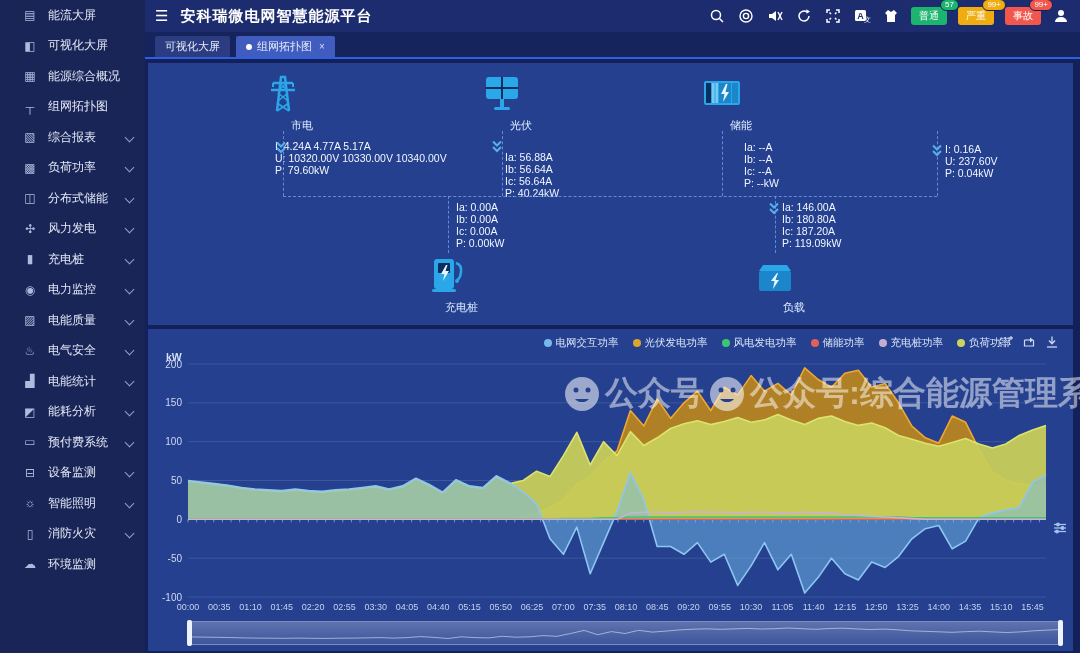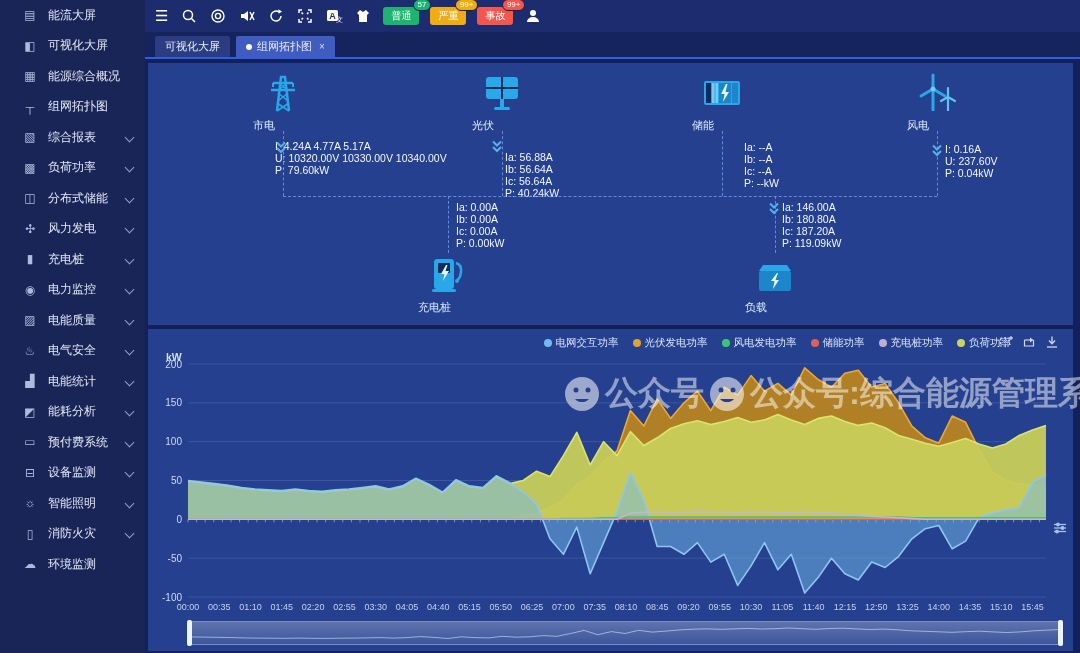--- a/index.html
+++ b/index.html
@@ -39,21 +39,21 @@
   .tab.active { background:#3f5cbe; }
   .tab .dot { width:6px; height:6px; border-radius:50%; background:#ffffff; }
   .tab .close { font-size:10px; color:#d7defa; margin-left:2px; }
 
   .content { position:relative; flex:1; padding:4px 7px 1px 3px; }
   .panel { position:absolute; background:#24408f; }
   .panel.topo { left:3px; top:4px; width:925px; height:262px; }
   .panel.chart { left:3px; top:270px; width:925px; height:322px; }
 
   
-  .tnode { position:absolute; text-align:left; }
+  .tnode { position:absolute; text-align:right; }
   .tnode .tlabel { color:#dceaff; font-size:11px; margin-top:3px; }
   .datablock { position:absolute; color:#f2f6ff; font-size:10.5px; line-height:12px; text-align:left; white-space:nowrap; }
   .dash-v { position:absolute; width:0; border-left:1px dashed rgba(110,152,230,.85); }
   .dash-h { position:absolute; height:0; border-top:1px dashed rgba(110,152,230,.85); }
   .chev2 { position:absolute; }
 
   
   .legend { position:absolute; top:7px; right:62px; display:flex; gap:14px; }
   .legend .litem { display:flex; align-items:center; gap:4px; color:#dbe4f8; font-size:10.5px; cursor:pointer; }
   .legend .ldot { width:8px; height:8px; border-radius:50%; }
@@ -171,20 +171,21 @@
           <span class="micon">☁</span>
           <span class="mlabel">环境监测</span>
         </li>
       </ul>
   </aside>
 
   <div class="main">
 
     <div class="topbar">
       <span class="hamburger">☰</span>
+      <span class="app-title">安科瑞微电网智慧能源平台</span>
       <div class="top-icons">
         <span class="ticon">
           <svg width="16" height="16" viewBox="0 0 16 16">
               <circle cx="7" cy="7" r="4.5" fill="none" stroke="#fff" stroke-width="1.5"></circle>
               <line x1="10.5" y1="10.5" x2="14" y2="14" stroke="#fff" stroke-width="1.5"></line>
             </svg>
           </span>
         <span class="ticon">
           <svg width="16" height="16" viewBox="0 0 16 16">
               <circle cx="8" cy="8" r="6" fill="none" stroke="#fff" stroke-width="1.4"></circle>
@@ -297,30 +298,20 @@
               <polygon points="26,13 21,23 24.5,23 23,31 29,21 25.5,21 27.5,13" fill="#eaf6ff"></polygon>
               <rect x="32" y="12" width="6" height="20" fill="#1b86c9"></rect>
             </svg>
             <div class="tlabel">储能</div>
           </div>
           <div class="datablock" style="left: 596px; top: 78px;">
             <div>Ia: --A</div>
             <div>Ib: --A</div>
             <div>Ic: --A</div>
             <div>P: --kW</div>
-          </div>
-          <div class="tnode" style="left: 759px; top: 8px; width: 60px;">
-            <svg width="44" height="44" viewBox="0 0 44 44" style="margin: 0px auto;">
-              <line x1="18" y1="18" x2="18" y2="40" stroke="#2aa7e8" stroke-width="3"></line>
-              <path d="M18 18 L18 4 M18 18 L6 25 M18 18 L30 25" stroke="#2aa7e8" stroke-width="3" stroke-linecap="round"></path>
-              <circle cx="18" cy="18" r="2.5" fill="#77c9f2"></circle>
-              <line x1="33" y1="26" x2="33" y2="40" stroke="#5fc3f0" stroke-width="2.2"></line>
-              <path d="M33 26 L33 17 M33 26 L26 30 M33 26 L40 30" stroke="#5fc3f0" stroke-width="2.2" stroke-linecap="round"></path>
-            </svg>
-            <div class="tlabel">风电</div>
           </div>
           <div class="datablock" style="left: 797px; top: 80px;">
             <div>I: 0.16A</div>
             <div>U: 237.60V</div>
             <div>P: 0.04kW</div>
           </div>
           <svg width="12" height="13" class="chev2" style="left: 783px; top: 81px;">
             <polyline points="2,1.5 6,5.5 10,1.5" fill="none" stroke="#55b1ea" stroke-width="2"></polyline>
             <polyline points="2,7 6,11 10,7" fill="none" stroke="#55b1ea" stroke-width="2"></polyline>
           </svg>

